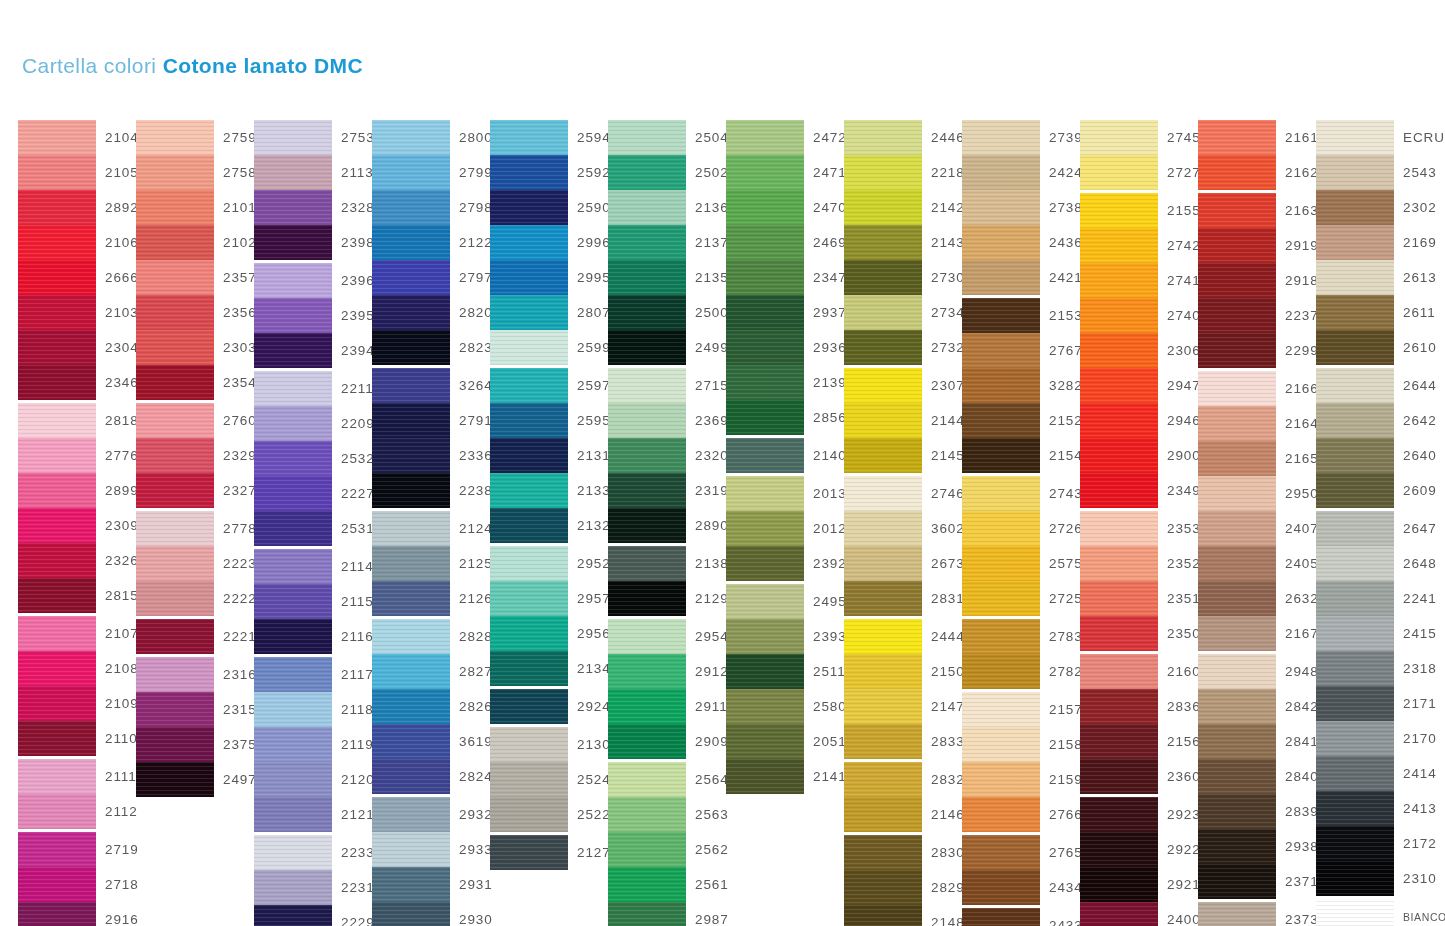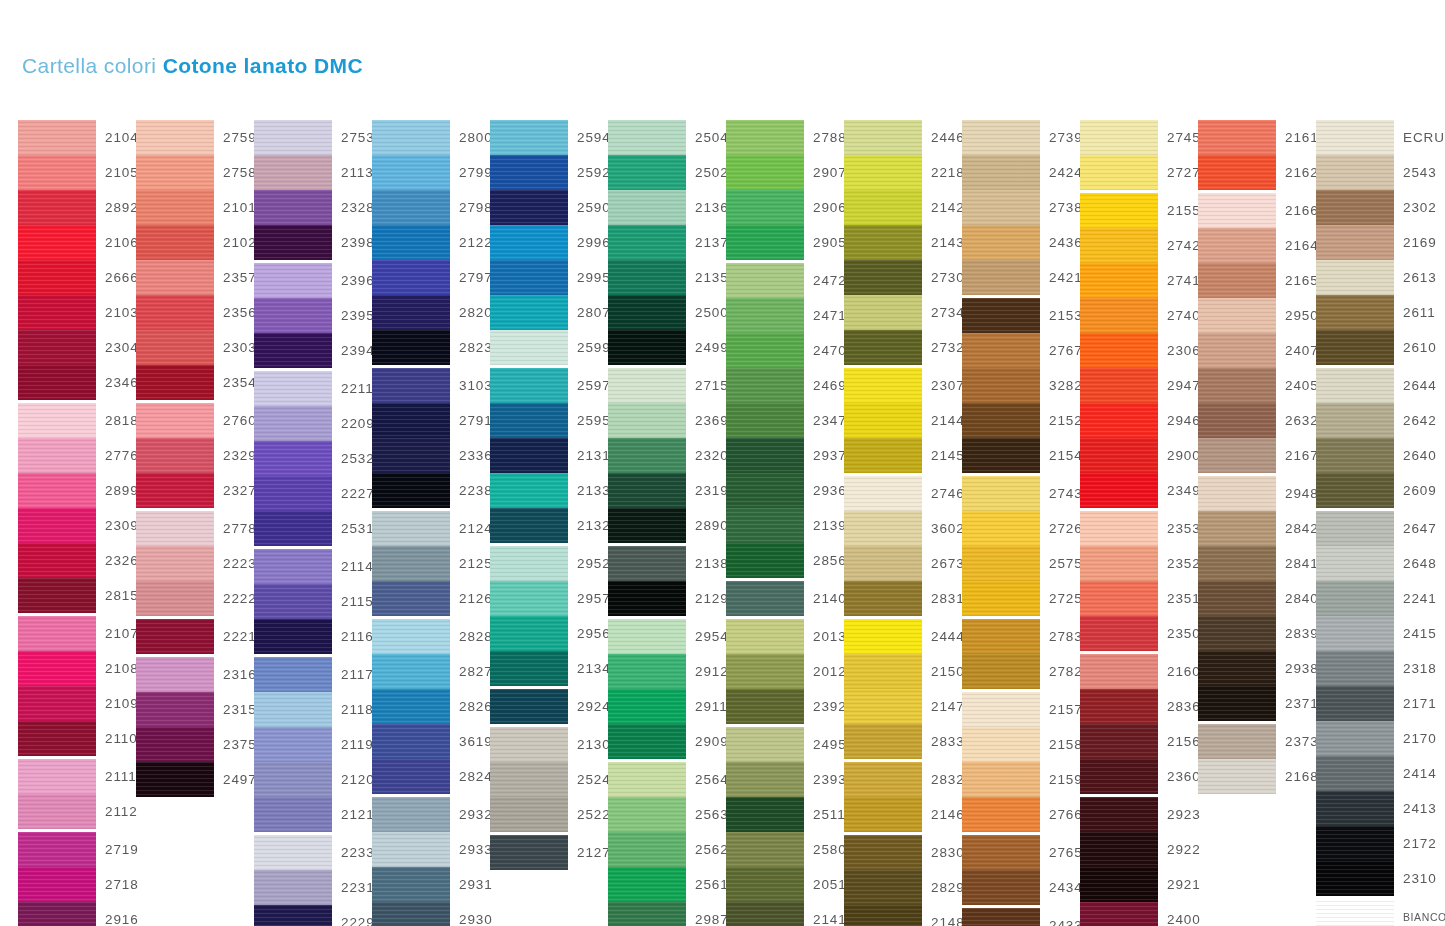--- a/index.html
+++ b/index.html
@@ -423,21 +423,21 @@
             <div class="code">2820</div>
           </div>
           <div class="swatch-row">
             <div class="swatch" style="background: rgb(7, 10, 24);"></div>
             <div class="code">2823</div>
           </div>
         </div>
         <div class="group">
           <div class="swatch-row">
             <div class="swatch" style="background: rgb(59, 60, 140);"></div>
-            <div class="code">3103</div>
+            <div class="code">3264</div>
           </div>
           <div class="swatch-row">
             <div class="swatch" style="background: rgb(22, 24, 68);"></div>
             <div class="code">2791</div>
           </div>
           <div class="swatch-row">
             <div class="swatch" style="background: rgb(26, 28, 74);"></div>
             <div class="code">2336</div>
           </div>
           <div class="swatch-row">
@@ -710,38 +710,20 @@
         <div class="group">
           <div class="swatch-row">
             <div class="swatch" style="background: rgb(51, 118, 74);"></div>
             <div class="code">2986</div>
           </div>
         </div>
       </div>
       <div class="column">
         <div class="group">
           <div class="swatch-row">
-            <div class="swatch" style="background: rgb(142, 198, 98);"></div>
-            <div class="code">2788</div>
-          </div>
-          <div class="swatch-row">
-            <div class="swatch" style="background: rgb(115, 191, 78);"></div>
-            <div class="code">2907</div>
-          </div>
-          <div class="swatch-row">
-            <div class="swatch" style="background: rgb(69, 181, 94);"></div>
-            <div class="code">2906</div>
-          </div>
-          <div class="swatch-row">
-            <div class="swatch" style="background: rgb(43, 164, 84);"></div>
-            <div class="code">2905</div>
-          </div>
-        </div>
-        <div class="group">
-          <div class="swatch-row">
             <div class="swatch" style="background: rgb(168, 200, 133);"></div>
             <div class="code">2472</div>
           </div>
           <div class="swatch-row">
             <div class="swatch" style="background: rgb(107, 180, 94);"></div>
             <div class="code">2471</div>
           </div>
           <div class="swatch-row">
             <div class="swatch" style="background: rgb(90, 168, 78);"></div>
             <div class="code">2470</div>
@@ -1146,20 +1128,42 @@
       </div>
       <div class="column">
         <div class="group">
           <div class="swatch-row">
             <div class="swatch" style="background: rgb(244, 116, 92);"></div>
             <div class="code">2161</div>
           </div>
           <div class="swatch-row">
             <div class="swatch" style="background: rgb(239, 82, 48);"></div>
             <div class="code">2162</div>
+          </div>
+        </div>
+        <div class="group">
+          <div class="swatch-row">
+            <div class="swatch" style="background: rgb(224, 60, 44);"></div>
+            <div class="code">2163</div>
+          </div>
+          <div class="swatch-row">
+            <div class="swatch" style="background: rgb(180, 36, 32);"></div>
+            <div class="code">2919</div>
+          </div>
+          <div class="swatch-row">
+            <div class="swatch" style="background: rgb(142, 28, 30);"></div>
+            <div class="code">2918</div>
+          </div>
+          <div class="swatch-row">
+            <div class="swatch" style="background: rgb(122, 26, 30);"></div>
+            <div class="code">2237</div>
+          </div>
+          <div class="swatch-row">
+            <div class="swatch" style="background: rgb(110, 26, 28);"></div>
+            <div class="code">2299</div>
           </div>
         </div>
         <div class="group">
           <div class="swatch-row">
             <div class="swatch" style="background: rgb(246, 220, 212);"></div>
             <div class="code">2166</div>
           </div>
           <div class="swatch-row">
             <div class="swatch" style="background: rgb(224, 160, 136);"></div>
             <div class="code">2164</div>

